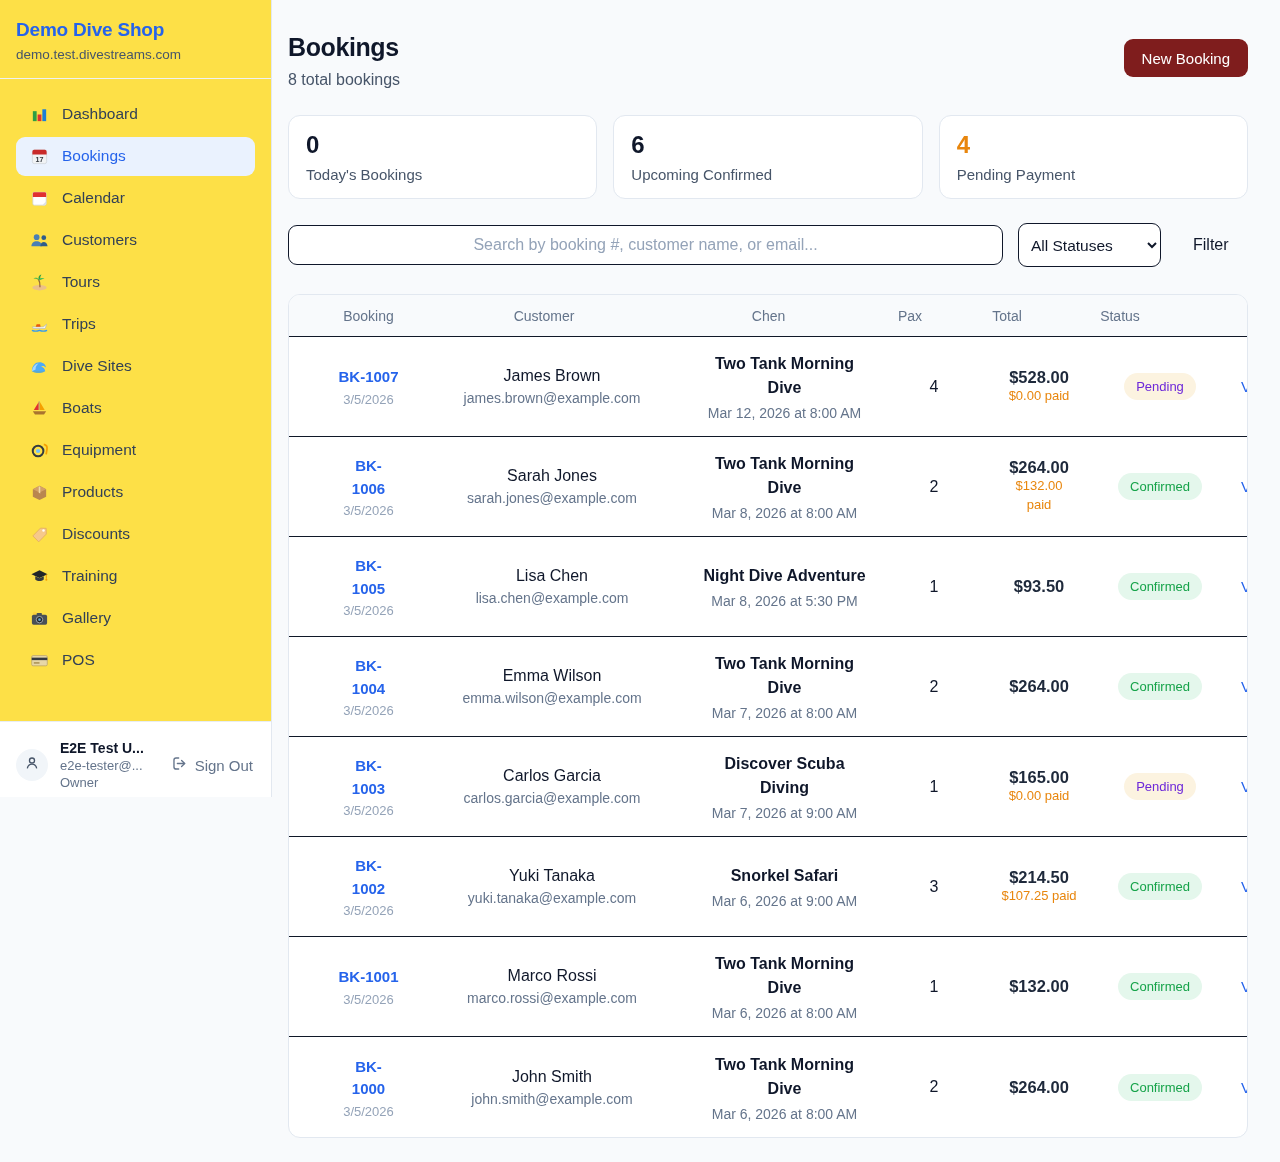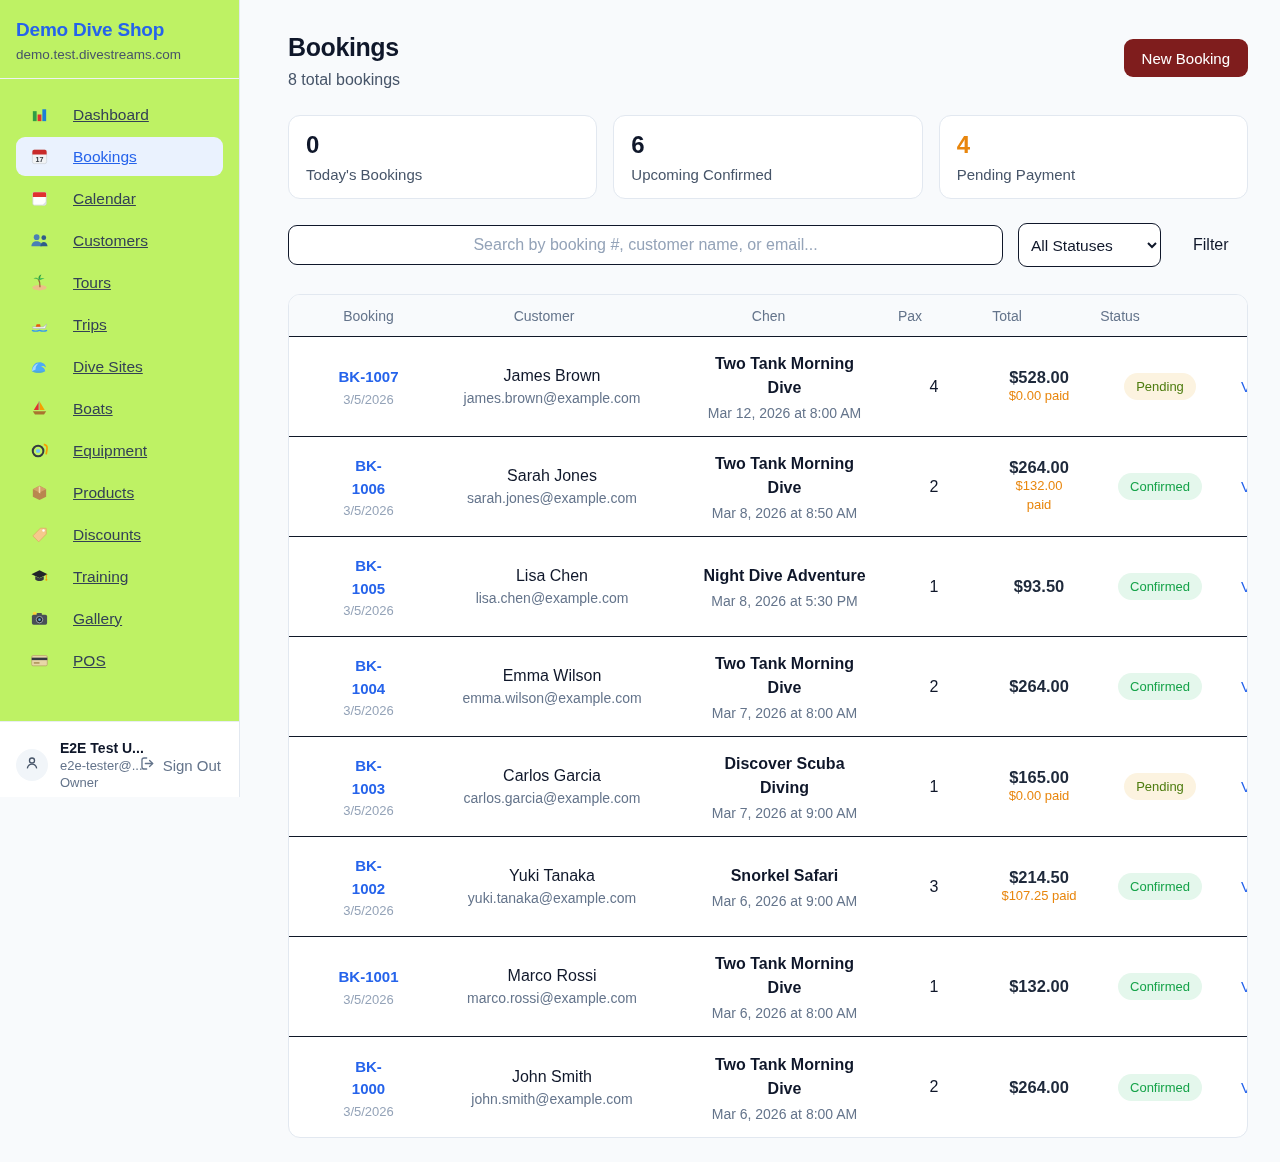--- a/index.html
+++ b/index.html
@@ -4,31 +4,31 @@
 <style>
   * { box-sizing: border-box; }
   html,body { margin:0; padding:0; }
   body {
     width:1280px; height:1162px; position:relative; overflow:hidden;
     background:#f8fafc; font-family:"Liberation Sans", sans-serif; color:#0f172a;
   }
 
   
   .sidebar {
-    position:absolute; left:0; top:0; width:240px; height:797px;
-    background:#bef264; border-right:1px solid #e2e8f0;
+    position:absolute; left:0; top:0; width:272px; height:797px;
+    background:#fde047; border-right:1px solid #e2e8f0;
   }
   .brand { padding:19px 16px 16px; border-bottom:1px solid #edf1f5; }
   .brand-name { font-size:19px; font-weight:bold; color:#2563eb; letter-spacing:-0.2px; }
   .brand-domain { font-size:13.5px; color:#475569; margin-top:6px; }
   .nav { padding:13px 0 0; }
   .nav-item {
-    display:flex; align-items:flex-end; gap:24px;
+    display:flex; align-items:flex-start; gap:13px;
     margin:3px 16px; padding:10px 14px; border-radius:9px;
-    font-size:15.5px; color:#334155; cursor:pointer; line-height:18px;text-decoration:underline;
+    font-size:15.5px; color:#334155; cursor:pointer; line-height:18px;
   }
   .nav-item.active { background:#eaf2fe; color:#2563eb; font-weight:500; }
   .nav-icon { width:19px; height:19px; display:inline-flex; flex:0 0 19px; }
   .nav-icon svg { width:19px; height:19px; }
 
   .user-footer {
     position:absolute; left:0; bottom:0; width:100%; height:76px;
     border-top:1px solid #e8edf3; padding:11px 16px 0 16px;
     display:flex; align-items:center; gap:12px; background:#fff;
   }
@@ -83,21 +83,21 @@
   .bk-id { color:#2563eb; font-weight:bold; font-size:15px; line-height:1.5; }
   .bk-date { color:#94a3b8; font-size:13px; margin-top:3px; }
   .c-name { font-size:16px; color:#0f172a; }
   .c-email { font-size:14px; color:#64748b; margin-top:5px; }
   .t-name { font-size:16px; font-weight:bold; color:#0f172a; line-height:1.5; }
   .t-date { font-size:14px; color:#64748b; margin-top:5px; }
   .pax { font-size:16px; color:#0f172a; }
   .total { font-size:16.5px; font-weight:bold; color:#1e293b; }
   .paid { font-size:13px; color:#e8860d; line-height:1.45; }
   .badge { display:inline-block; padding:6px 12px; border-radius:999px; font-size:13px; }
-  .badge.pending { background:#fcf3e0; color:#4d7c0f; }
+  .badge.pending { background:#fcf3e0; color:#6d28d9; }
   .badge.confirmed { background:#e4f7ec; color:#16a34a; }
   .view { color:#2563eb; font-size:15px; font-weight:500; padding-left:20px; cursor:pointer; }
 </style>
 </head>
 <body>
 
 <aside class="sidebar">
   <div class="brand">
     <div class="brand-name">Demo Dive Shop</div>
     <div class="brand-domain">demo.test.divestreams.com</div>
@@ -341,21 +341,21 @@
           <div>
             <div class="bk-id">BK-<br>1006</div>
             <div class="bk-date">3/5/2026</div>
           </div>
           <div>
             <div class="c-name">Sarah Jones</div>
             <div class="c-email">sarah.jones@example.com</div>
           </div>
           <div>
             <div class="t-name">Two Tank Morning<br>Dive</div>
-            <div class="t-date">Mar 8, 2026 at 8:50 AM</div>
+            <div class="t-date">Mar 8, 2026 at 8:00 AM</div>
           </div>
           <div class="pax">2</div>
           <div>
             <div class="total">$264.00</div>
             <div class="paid">$132.00<br>paid</div>
           </div>
           <div><span class="badge confirmed">Confirmed</span></div>
           <div class="view">View</div>
         </div>
         <div class="tgrid trow">

